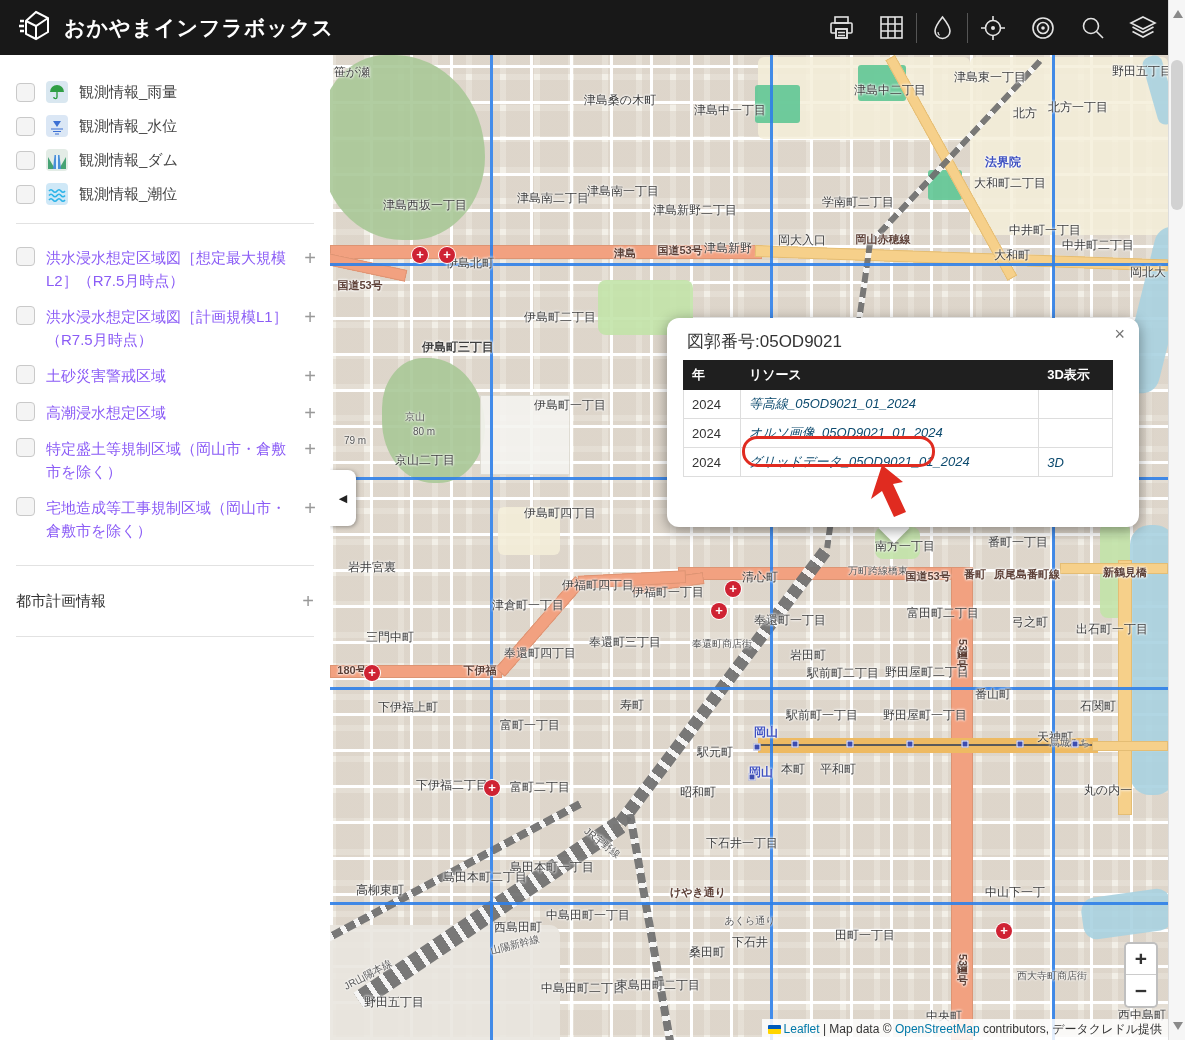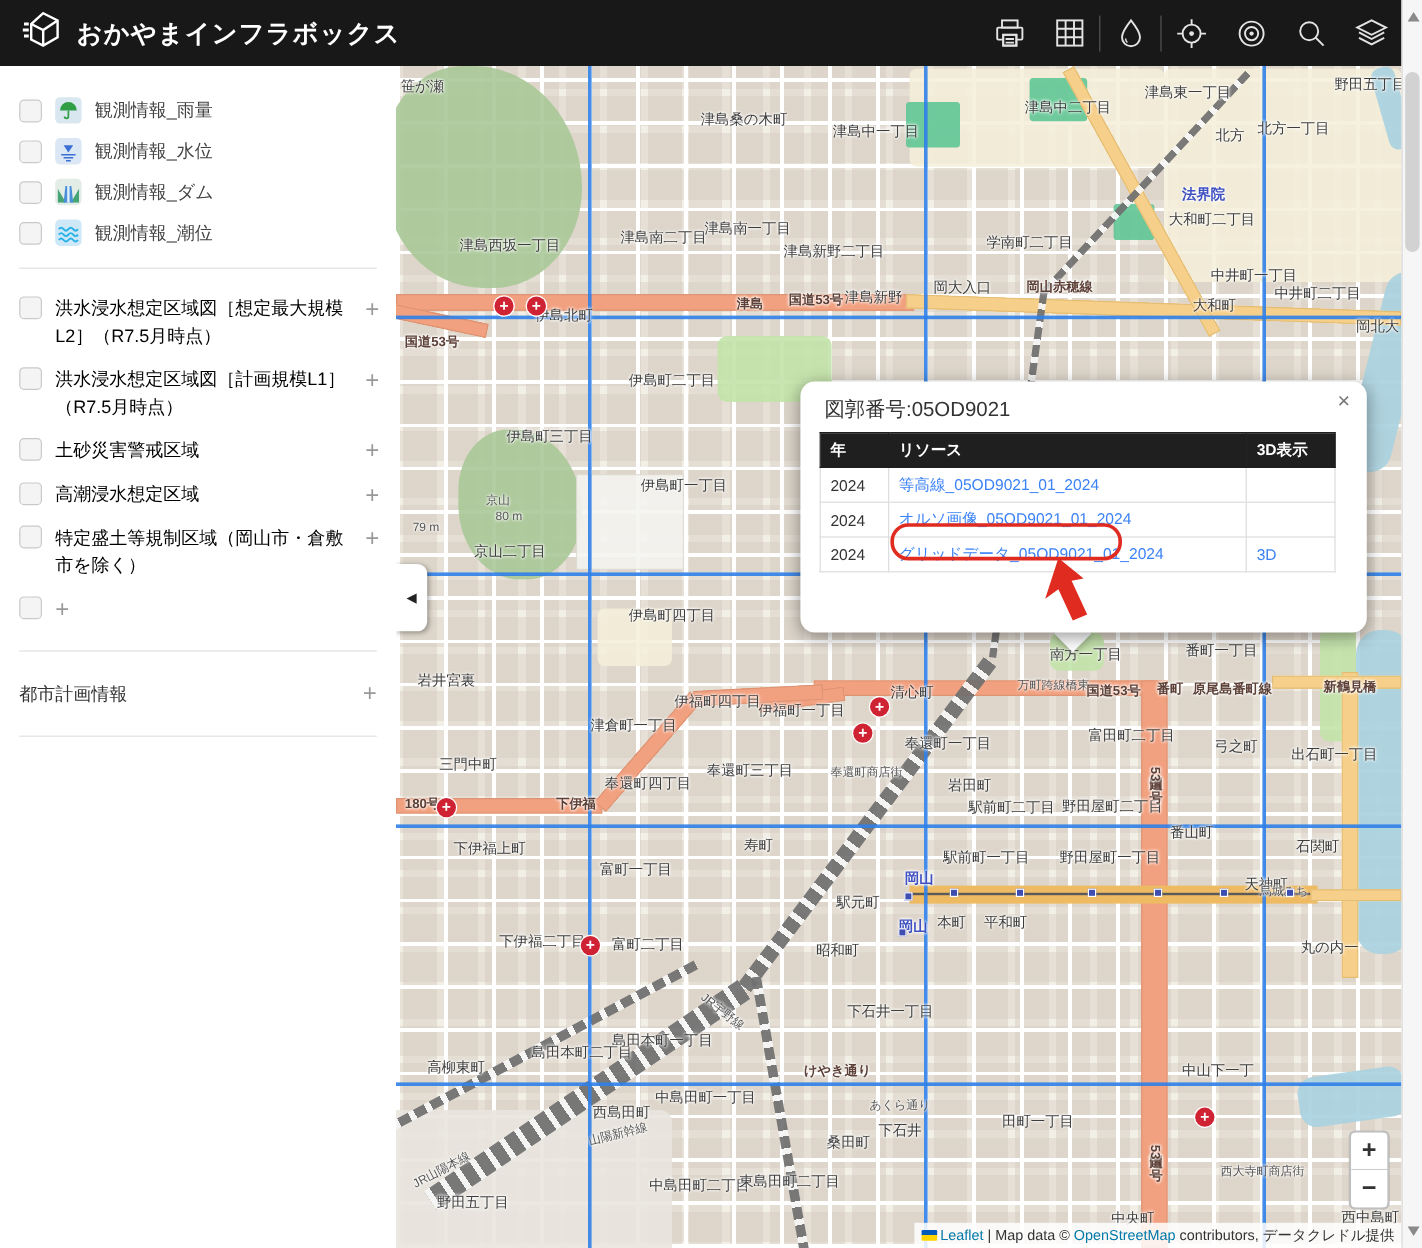--- a/index.html
+++ b/index.html
@@ -29,21 +29,21 @@
   #layer-list{padding-top:20px;}
   .layer-row{display:flex;align-items:center;gap:11px;padding:6px 16px;}
   .cbx{width:19px;height:19px;border:1px solid #c9c9c9;border-radius:4px;background:#f4f4f4;flex:0 0 auto;cursor:pointer;}
   .licon{width:22px;height:22px;border-radius:4px;flex:0 0 auto;display:flex;align-items:center;justify-content:center;overflow:hidden;}
   .li-umbrella{background:#d9e7f0;} .li-wlevel{background:#dbe7f5;} .li-pin{background:#fff;}
   .li-dam{background:#e3ece6;} .li-tide{background:#cfe8f7;}
   .layer-label{font-size:15px;color:#444;}
   .side-divider{border:none;border-top:1px solid #e2e2e2;margin:12px 16px;}
   #hazard-list{padding:4px 0;}
   .hazard-row{display:flex;align-items:flex-start;gap:11px;padding:7px 14px 7px 16px;}
-  .hazard-label{font-size:15px;color:#000000;line-height:1.5;flex:1;padding-right:4px;}
+  .hazard-label{font-size:15px;color:#8b5cf6;line-height:1.5;flex:1;padding-right:4px;}
   .plus{color:#999;font-size:20px;line-height:1.1;flex:0 0 auto;cursor:pointer;font-weight:400;}
   #city-row{display:flex;align-items:center;padding:12px 16px;}
   #city-label{font-size:15px;color:#333;flex:1;}
 
   
   #map{position:absolute;left:330px;top:55px;width:838px;height:985px;overflow:hidden;
     background-color:#f2efe7;
     background-image:
       repeating-linear-gradient(90deg,#ffffff 0 3px,transparent 3px 40px),
       repeating-linear-gradient(0deg,#ffffff 0 3px,transparent 3px 36px),
@@ -88,21 +88,21 @@
   
   #popup{position:absolute;left:337px;top:263px;width:472px;height:209px;background:#fff;
     border-radius:12px;box-shadow:0 3px 14px rgba(0,0,0,.4);z-index:30;}
   #popup-tail{position:absolute;left:216px;top:199px;width:22px;height:22px;background:#fff;
     transform:rotate(45deg);box-shadow:3px 3px 6px rgba(0,0,0,.15);z-index:29;}
   #popup-title{position:absolute;left:20px;top:12px;font-size:17px;color:#333;}
   #popup-close{position:absolute;right:14px;top:6px;font-size:18px;color:#757575;cursor:pointer;}
   #popup-table{position:absolute;left:16px;top:42px;width:430px;border-collapse:collapse;font-size:13px;}
   #popup-table th{background:#1f1f1f;color:#fff;text-align:left;font-weight:bold;padding:5px 8px;border:1px solid #1f1f1f;}
   #popup-table td{padding:5px 8px;border:1px solid #ddd;color:#333;}
-  #popup-table a{color:#3b82f6;text-decoration:none;cursor:pointer;}
+  #popup-table a{color:#0c4a6e;text-decoration:none;cursor:pointer;font-style:italic;}
   .col-year{width:57px;} .col-res{width:299px;} .col-3d{width:74px;}
 
   
   #annot-rect{position:absolute;left:412px;top:381px;width:193px;height:31px;border:3px solid #e02b20;
     border-radius:15px;z-index:35;}
   #annot-arrow{position:absolute;left:520px;top:400px;z-index:35;}
 
   
   #zoomctl{position:absolute;left:794px;top:887px;width:34px;border:2px solid rgba(0,0,0,.25);
     border-radius:5px;background:#fff;z-index:28;}
@@ -262,20 +262,21 @@
         <span class="hazard-label">高潮浸水想定区域</span>
         <span class="plus">+</span>
       </div>
       <div class="hazard-row">
         <span class="cbx"></span>
         <span class="hazard-label">特定盛土等規制区域（岡山市・倉敷市を除く）</span>
         <span class="plus">+</span>
       </div>
       <div class="hazard-row">
         <span class="cbx"></span>
+        <span class="hazard-label">宅地造成等工事規制区域（岡山市・倉敷市を除く）</span>
         <span class="plus">+</span>
       </div>
     </div>
   <hr class="side-divider">
   <div id="city-row">
     <span id="city-label">都市計画情報</span>
     <span class="plus">+</span>
   </div>
   <hr class="side-divider">
 </div>
@@ -354,21 +355,21 @@
       <span class="ml " style="left: 715px; top: 175px;">中井町一丁目</span>
       <span class="ml " style="left: 768px; top: 190px;">中井町二丁目</span>
       <span class="ml " style="left: 682px; top: 200px;">大和町</span>
       <span class="ml " style="left: 818px; top: 217px;">岡北大</span>
       <span class="ml " style="left: 140px; top: 208px;">伊島北町</span>
       <span class="ml rs" style="left: 295px; top: 198px;">津島</span>
       <span class="ml rs" style="left: 350px; top: 195px;">国道53号</span>
       <span class="ml " style="left: 398px; top: 193px;">津島新野</span>
       <span class="ml rs" style="left: 30px; top: 230px;">国道53号</span>
       <span class="ml " style="left: 230px; top: 262px;">伊島町二丁目</span>
-      <span class="ml " style="left: 128px; top: 309px;">伊島町三丁目</span>
+      <span class="ml " style="left: 128px; top: 292px; font-weight: bold;">伊島町三丁目</span>
       <span class="ml " style="left: 240px; top: 350px;">伊島町一丁目</span>
       <span class="ml " style="left: 230px; top: 458px;">伊島町四丁目</span>
       <span class="ml s" style="left: 85px; top: 362px;">京山</span>
       <span class="ml s" style="left: 87px; top: 376px; padding-left: 14px;">80 m</span>
       <span class="ml s" style="left: 25px; top: 385px;">79 m</span>
       <span class="ml " style="left: 95px; top: 405px;">京山二丁目</span>
       <span class="ml " style="left: 42px; top: 512px;">岩井宮裏</span>
       <span class="ml " style="left: 268px; top: 530px;">伊福町四丁目</span>
       <span class="ml " style="left: 338px; top: 537px;">伊福町一丁目</span>
       <span class="ml " style="left: 198px; top: 550px;">津倉町一丁目</span>

